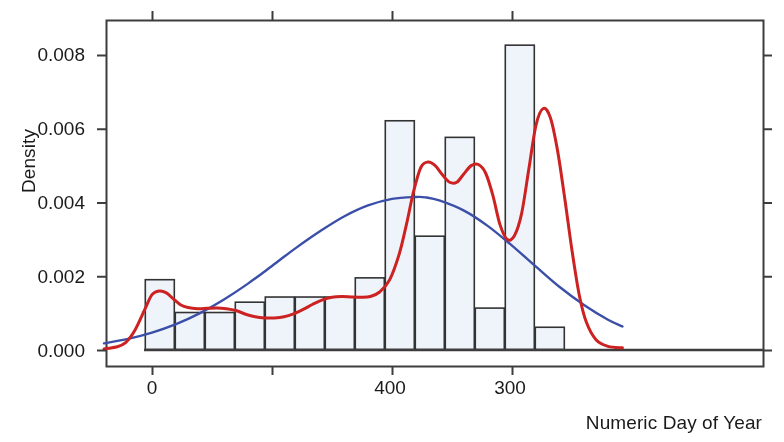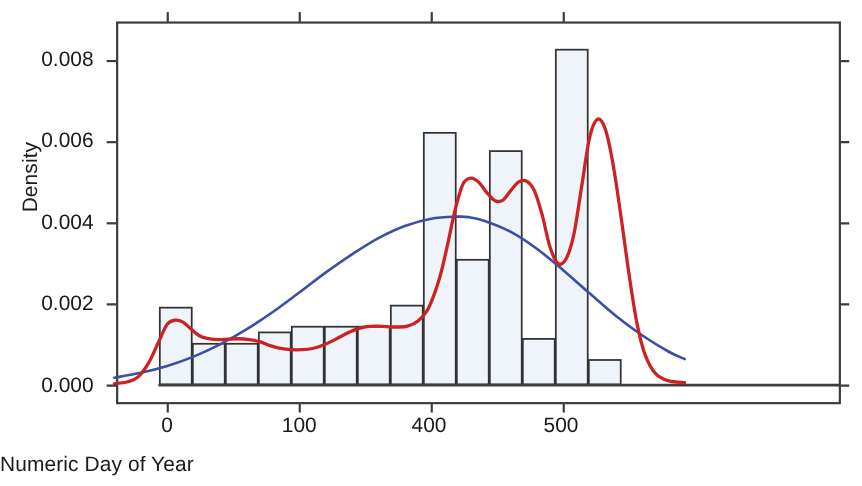--- a/index.html
+++ b/index.html
@@ -7,21 +7,21 @@
   #stage{position:relative;width:784px;height:442px;overflow:hidden;background:#fff;}
 
   
   #ylabel{
     position:absolute; left:-21px; top:150px; width:100px; height:22px;
     transform:rotate(-90deg); transform-origin:50% 50%;
     text-align:center; font-size:19px; letter-spacing:.1px;
   }
   #xlabel{
     position:absolute; left:0px; top:412px; width:762px;
-    text-align:left; font-size:19px; letter-spacing:.1px;
+    text-align:right; font-size:19px; letter-spacing:.1px;
   }
 
   
   .ytick{position:absolute; right:699px; width:90px; text-align:right;
          font-size:19px; line-height:19px;}
   .xtick{position:absolute; top:378px; width:80px; text-align:center;
          font-size:19px; line-height:19px;}
 
   #plotsvg{position:absolute;left:0;top:0;}
 </style>
@@ -34,23 +34,22 @@
 
   <div id="xlabel">Numeric Day of Year</div>
 
   <div class="ytick" style="top:341px">0.000</div>
   <div class="ytick" style="top:267px">0.002</div>
   <div class="ytick" style="top:193px">0.004</div>
   <div class="ytick" style="top:119px">0.006</div>
   <div class="ytick" style="top:45px">0.008</div>
 
   <div class="xtick" style="left:112px">0</div>
-  <div class="xtick" style="left:232px">100</div>
   <div class="xtick" style="left:350px">400</div>
-  <div class="xtick" style="left:470px">500</div>
+  <div class="xtick" style="left:470px">300</div>
 
   <svg id="plotsvg" width="784" height="442">
 
     <rect id="frame" x="106.5" y="20.5" width="657" height="346" fill="none" stroke="#3d3d3d" stroke-width="2"></rect>
 
     <g id="bars">
         <rect x="145.3" y="279.7" width="29" height="69.80000000000001" fill="#eff4fb" stroke="#333333" stroke-width="1.6"></rect>
         <rect x="175.3" y="312.51875" width="29" height="36.98124999999999" fill="#eff4fb" stroke="#333333" stroke-width="1.6"></rect>
         <rect x="205.3" y="312.51875" width="29" height="36.98124999999999" fill="#eff4fb" stroke="#333333" stroke-width="1.6"></rect>
         <rect x="235.3" y="302.19375" width="29" height="47.30624999999998" fill="#eff4fb" stroke="#333333" stroke-width="1.6"></rect>

